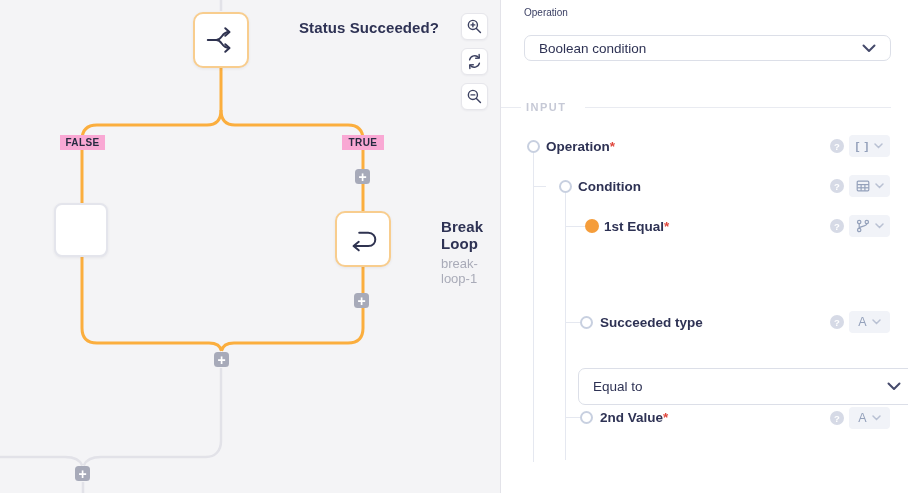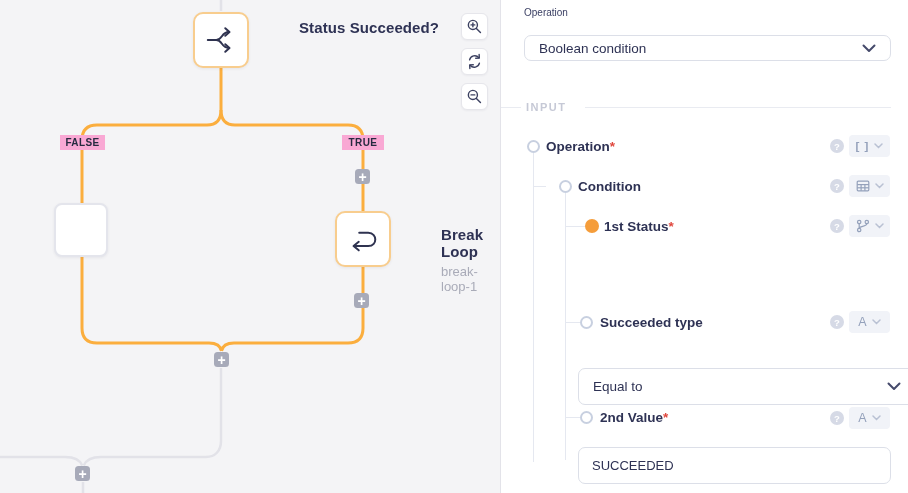--- a/index.html
+++ b/index.html
@@ -106,21 +106,21 @@
     <div class="branch-label" style="left:342px;top:135px;width:42px">TRUE</div>
 
     <div class="node empty" style="left:54px;top:203px"></div>
 
     <div class="node orange" style="left:335px;top:211px">
       <svg width="34" height="34" viewBox="0 0 36 36" stroke="#2f3350" stroke-width="2.1" fill="none" stroke-linecap="round" stroke-linejoin="round">
         <path d="M9,25.5 H23.5 C29,25.5 31,21.5 31,18.5 C31,15.5 29,11.5 23.5,11.5 H14"></path>
         <polyline points="13.5,21 8,25.5 13.5,30"></polyline>
       </svg>
     </div>
-    <div class="node-label" style="left:402px;top:226px">
+    <div class="node-label" style="left:402px;top:218px">
       <div class="nl-title">Break Loop</div>
       <div class="nl-sub">break-loop-1</div>
     </div>
 
     <div class="plus-btn" style="left:355px;top:169px">+</div>
     <div class="plus-btn" style="left:354px;top:293px">+</div>
     <div class="plus-btn" style="left:214px;top:352px">+</div>
     <div class="plus-btn" style="left:75px;top:466px">+</div>
 
     <div class="toolbar">
@@ -195,21 +195,21 @@
           <path d="M5.1,4.6 V10.8"></path>
           <path d="M8.9,4.6 V10.8"></path>
       </svg>
       <svg width="9" height="6" viewBox="0 0 9 6" fill="none" stroke="#b9c1d3" stroke-width="1.5" stroke-linecap="round">
           <polyline points="1,1 4.5,4.5 8,1"></polyline>
         </svg>
     </div>
 
     <div class="bullet filled" style="left:84px;top:219px"></div>
     <div class="tree-label" style="left:103px;top:219px">
-      <span>1st Status</span><span class="req">*</span>
+      <span>1st Equal</span><span class="req">*</span>
     </div>
     <div class="help" style="left:329px;top:219px">?</div>
     <div class="chip" style="left:348px;top:215px">
       <svg width="14" height="14" viewBox="0 0 14 14" fill="none" stroke="#94a1bb" stroke-width="1.2">
         <circle cx="3.2" cy="3" r="1.7"></circle>
           <circle cx="10.8" cy="3" r="1.7"></circle>
           <circle cx="3.2" cy="11" r="1.7"></circle>
         <path d="M3.2,4.7 V9.3"></path>
           <path d="M10.8,4.7 C10.8,7.8 3.2,6.8 3.2,9.3"></path>
       </svg>
@@ -241,16 +241,15 @@
       <span>2nd Value</span><span class="req">*</span>
     </div>
     <div class="help" style="left:329px;top:411px">?</div>
     <div class="chip" style="left:348px;top:407px">
       <span class="chip-txt" style="letter-spacing:0;font-size:12.5px;font-weight:400">A</span>
       <svg width="9" height="6" viewBox="0 0 9 6" fill="none" stroke="#b9c1d3" stroke-width="1.5" stroke-linecap="round">
           <polyline points="1,1 4.5,4.5 8,1"></polyline>
         </svg>
     </div>
 
-    <input class="pabs tinput" style="left: 77px; top: 447px; width: 313px;" type="text" value="SUCCEEDED">
 
   </div>
 </div>
 
 </body></html>

